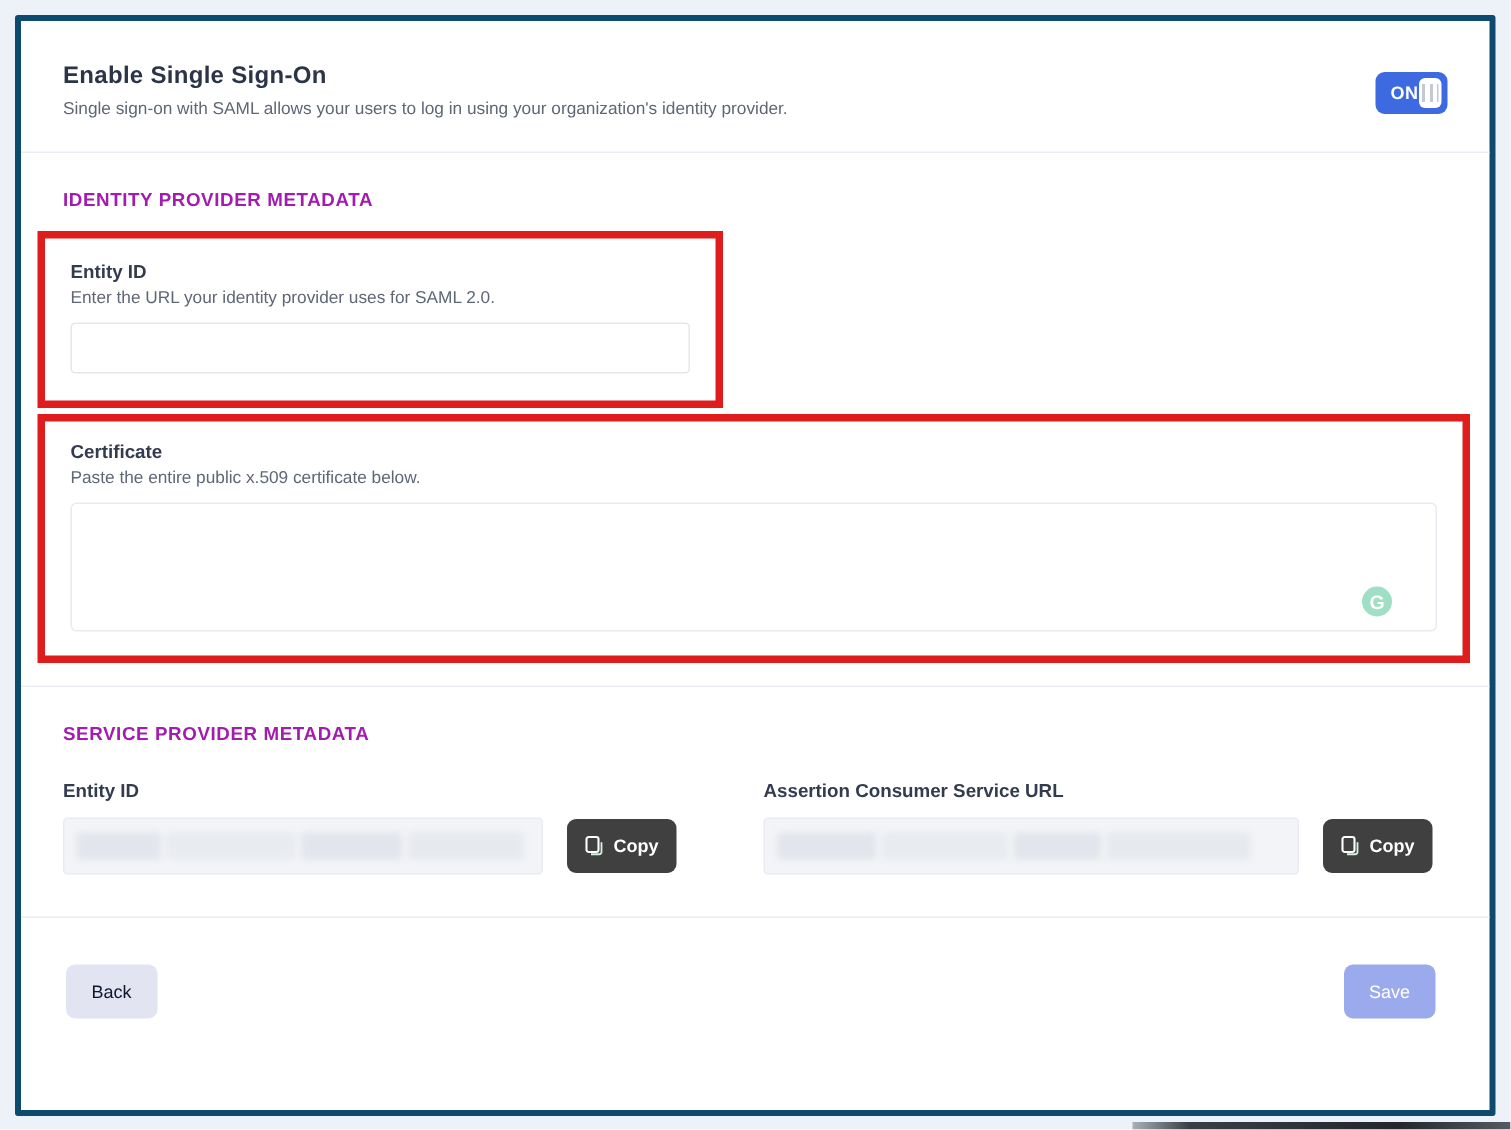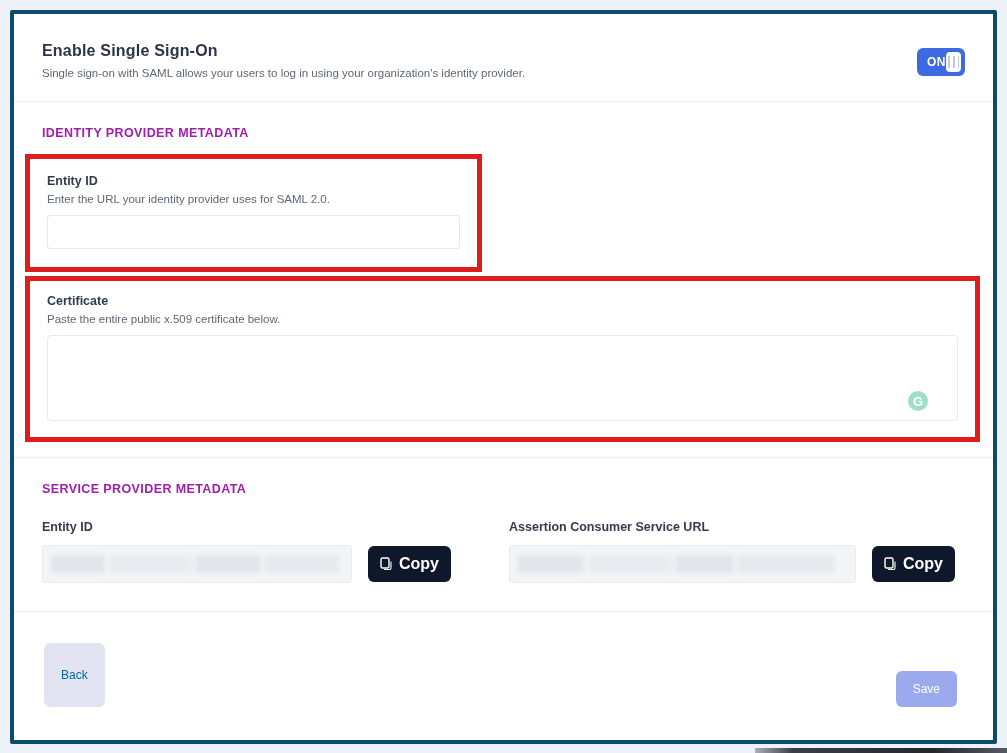--- a/index.html
+++ b/index.html
@@ -181,62 +181,61 @@
     display: inline-block;
     height: 18px;
     border-radius: 2px;
     background: #e2e5eb;
     filter: blur(2px);
     margin-right: 4px;
   }
   .copy-button {
     flex: 0 0 auto;
     height: 36px;
-    background: #0f172a;
+    background: #404040;
     border: none;
     border-radius: 6px;
     color: #ffffff;
     font-family: "Liberation Sans", sans-serif;
-    font-size: 16px;
+    font-size: 12px;
     font-weight: bold;
     display: flex;
     align-items: center;
     padding: 0 12px;
     cursor: pointer;
   }
   .copy-icon { margin-right: 7px; display: flex; }
   
   .footer-divider { border-top: 1px solid #e9ecf3; margin-top: 28px; }
   .card-footer {
     display: flex;
     justify-content: space-between;
     padding: 31px 28px 0 30px;
   }
   .back-button {
     background: #e2e4f1;
     border: none;
     border-radius: 6px;
-    color: #0369a1;
+    color: #0f172a;
     font-family: "Liberation Sans", sans-serif;
     font-size: 12px;
     padding: 11px 17px;
     cursor: pointer;
     text-align: center;
   }
   .save-button {
     background: #9aaaec;
     border: none;
     border-radius: 6px;
     color: #ffffff;
     font-family: "Liberation Sans", sans-serif;
     font-size: 12px;
     padding: 11px 17px;
     margin-right: 8px;
     cursor: pointer;
-    margin-top: 28px;
   }
   .window-edge-artifact {
     position: absolute;
     right: 0; bottom: 0;
     width: 252px; height: 5px;
     background: linear-gradient(90deg, #aab0b8 0%, #3a3f46 15%, #23272c 70%, #555b62 100%);
   }
 </style>
 </head>
 <body>

